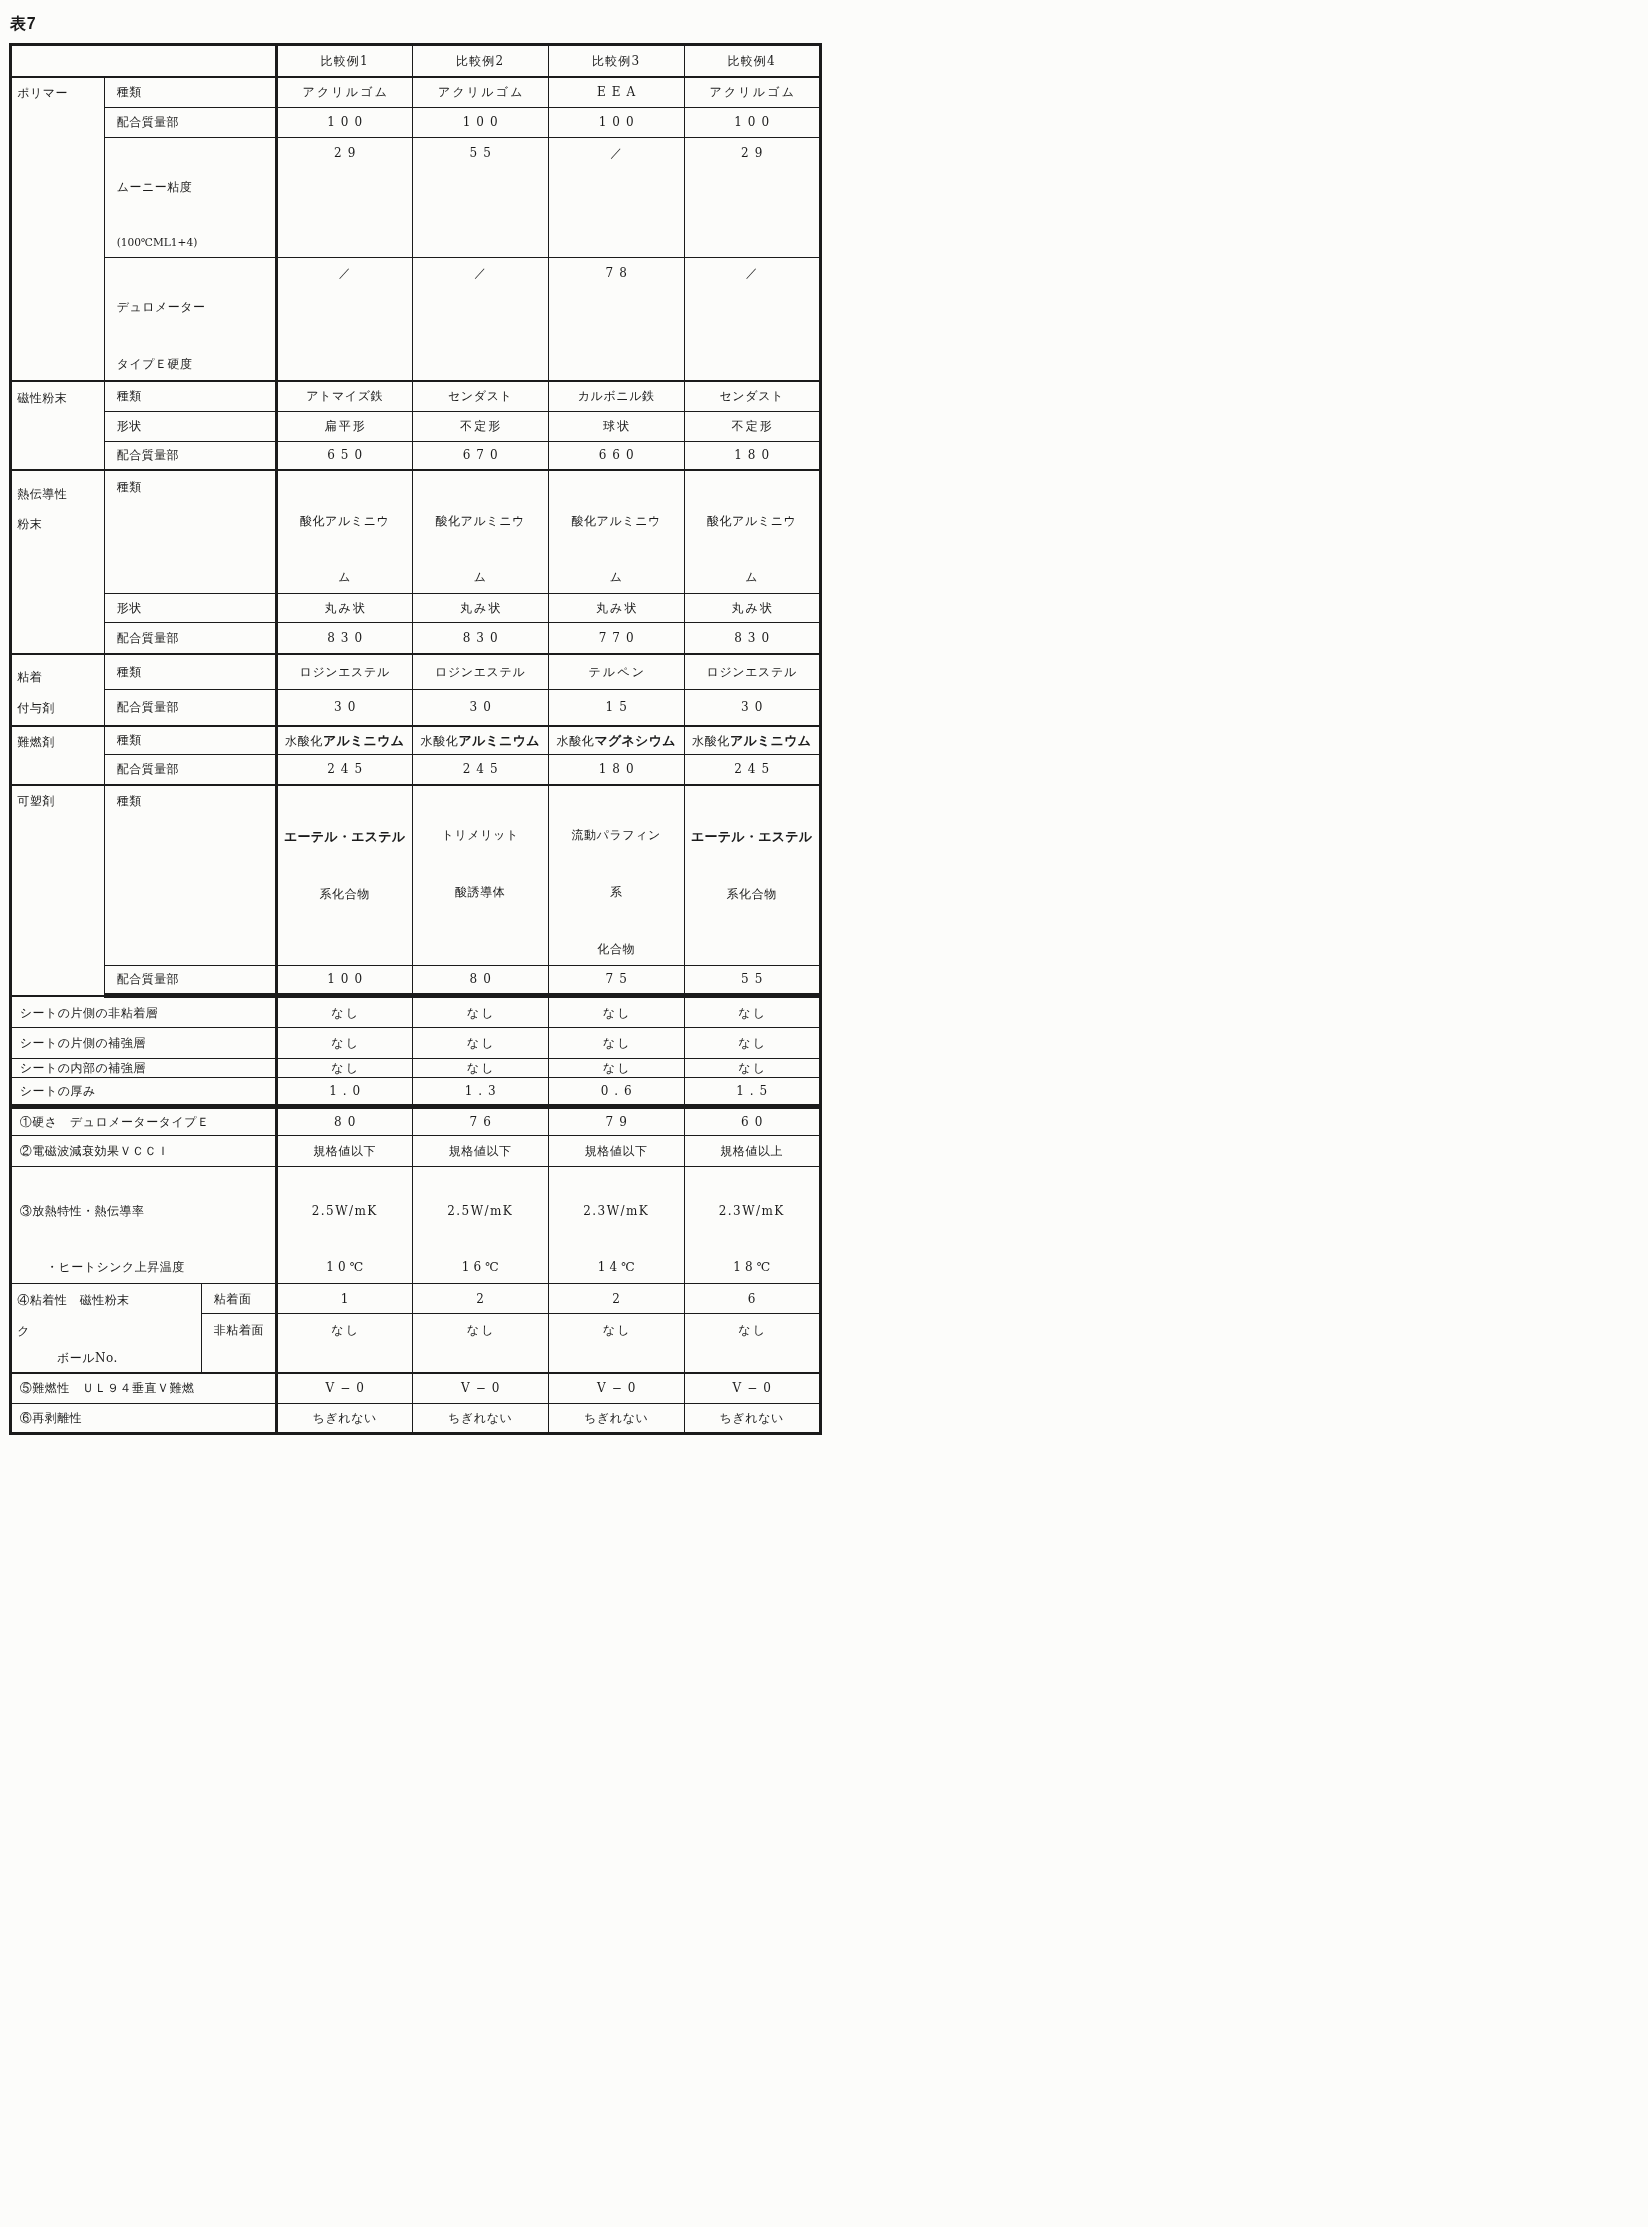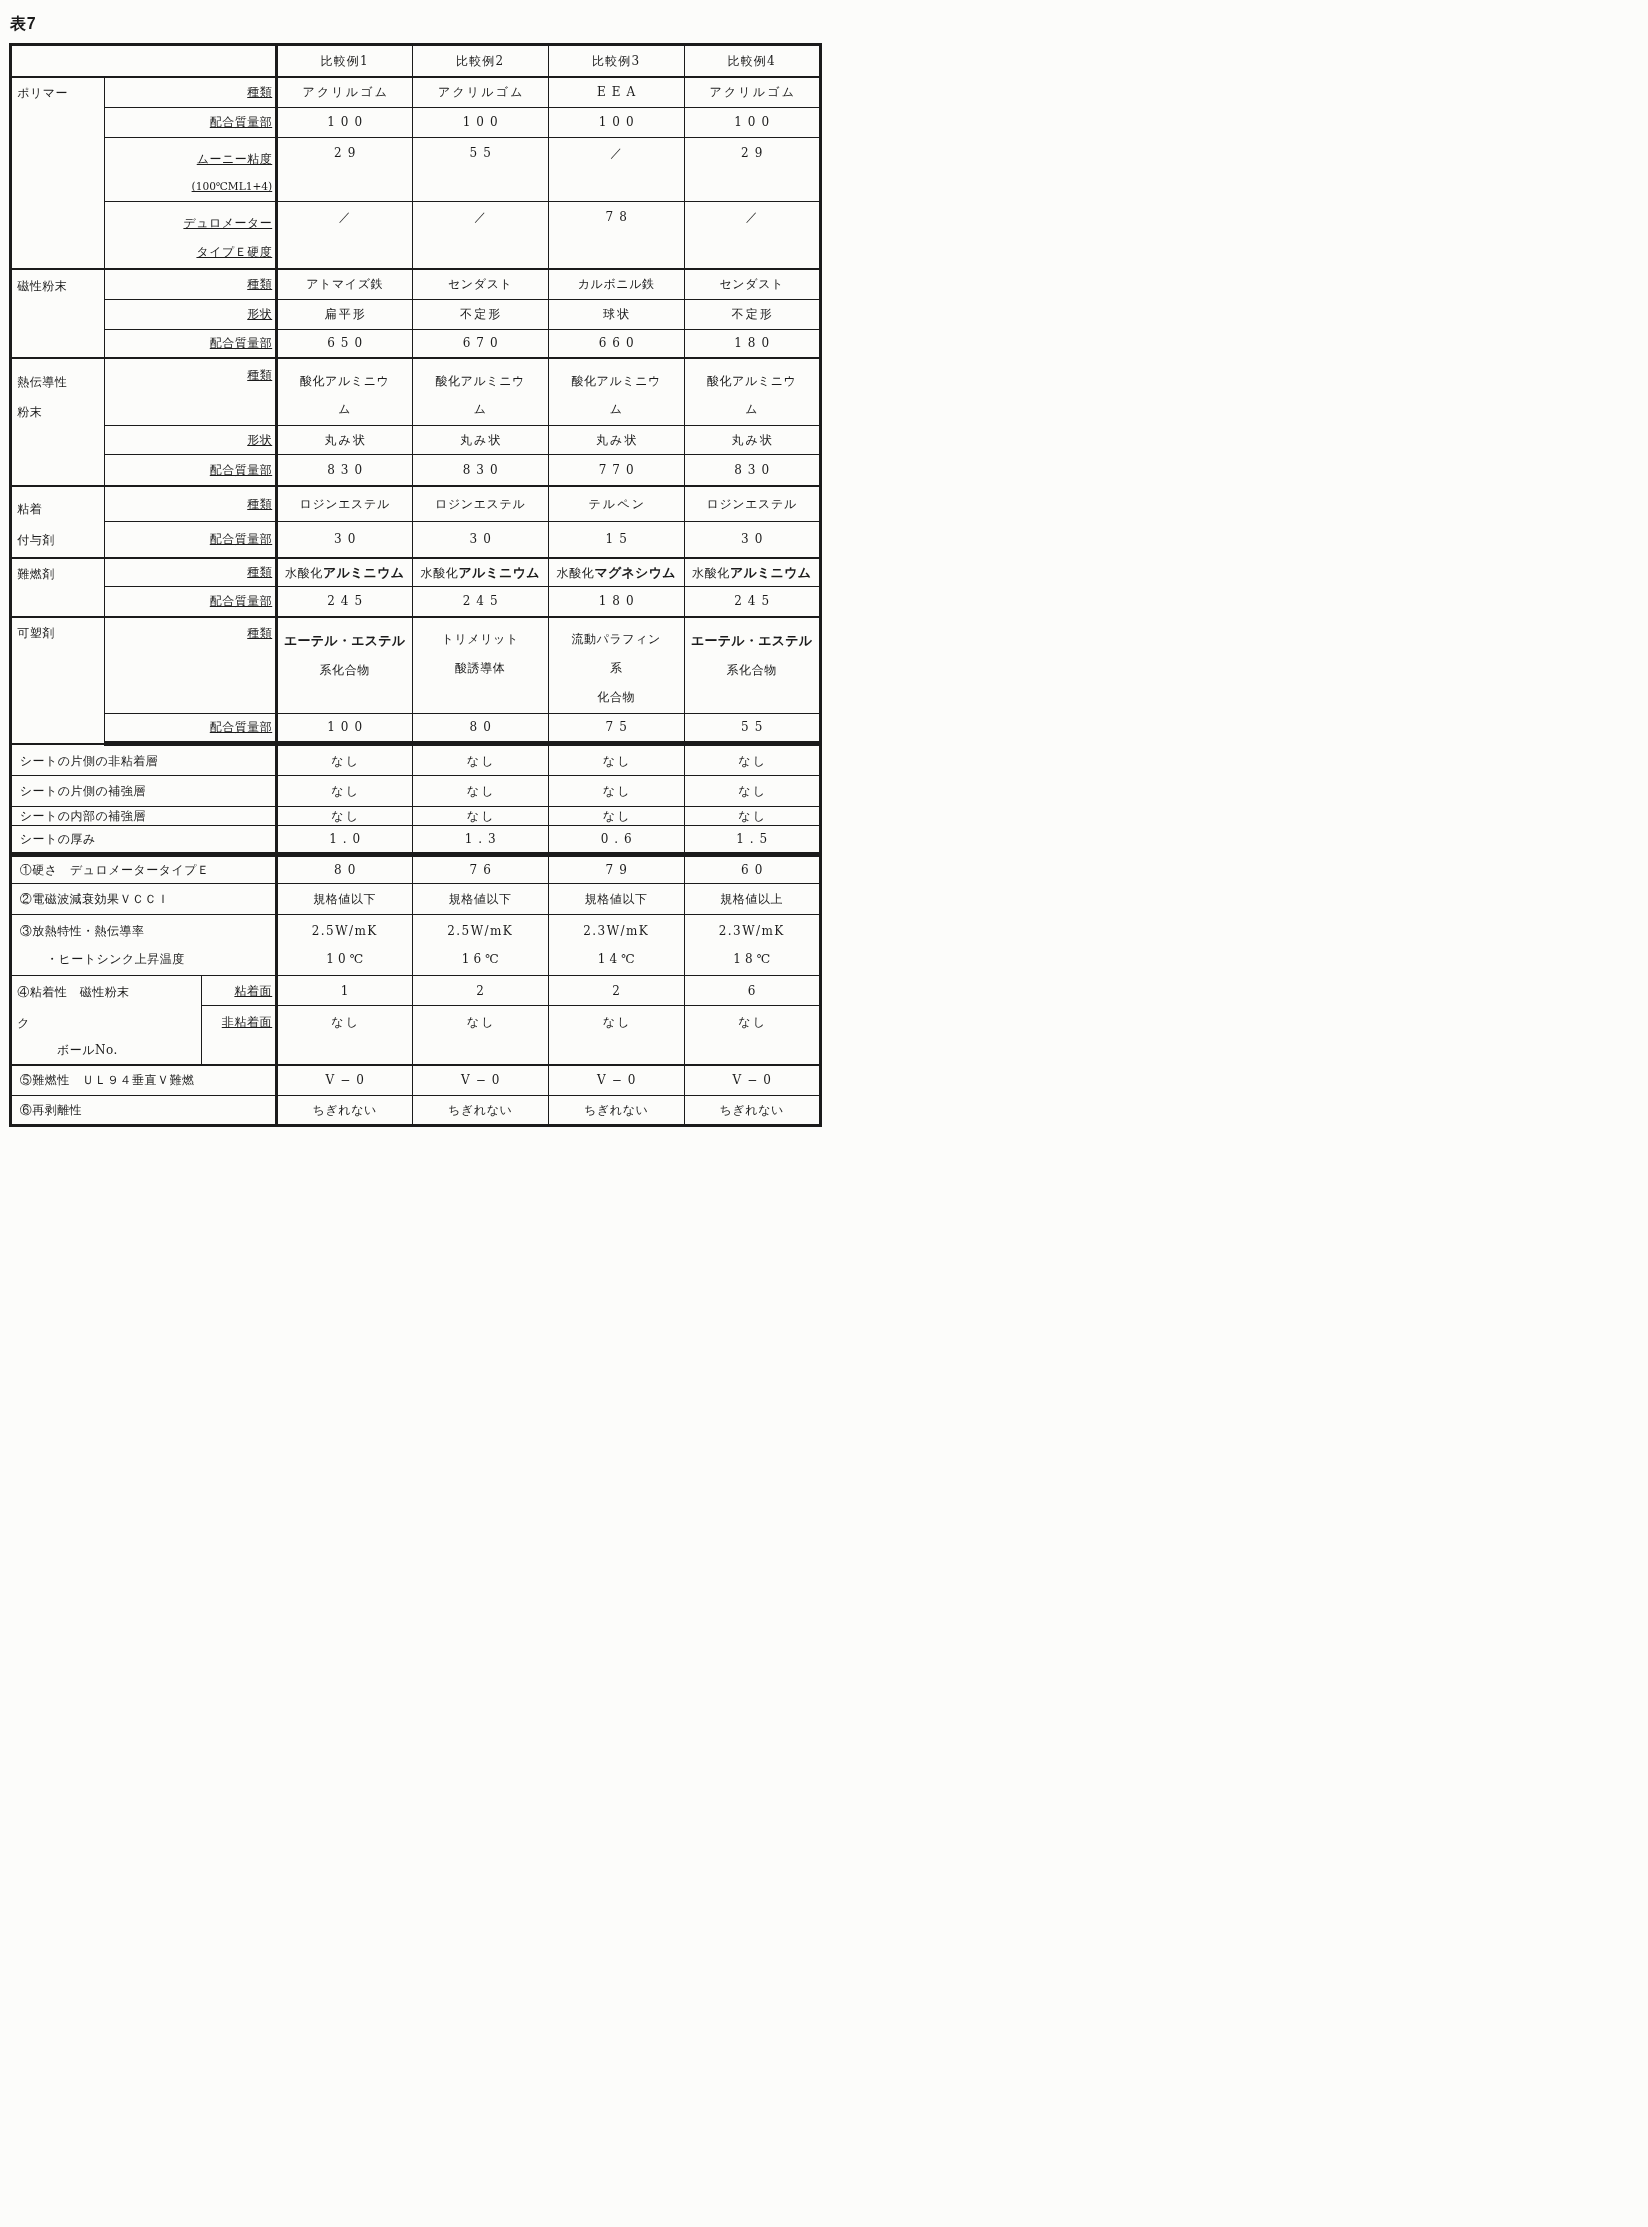--- a/index.html
+++ b/index.html
@@ -14,26 +14,26 @@
   
   .d{border-left-width:1.2px;border-right-width:1.2px;text-align:center;}
   .hr{border-right-width:3.1px;}
   
   tr.hdr td{border-bottom-width:2.5px;}
   tr.ge td{border-bottom-width:2.5px;}
   tr.sec td{border-bottom-width:5px;}
   .glabel{border-bottom-width:2.5px;}
   
   .g{text-align:left;padding-left:5.6px;vertical-align:top;padding-top:7.5px;letter-spacing:.04em;}
-  .p{text-align:right;padding-left:6px;letter-spacing:.04em;text-decoration:underline;}
+  .p{text-align:left;padding-left:12px;letter-spacing:.04em;}
   .fl{text-align:left;padding-left:8px;letter-spacing:.04em;}
   .subl{letter-spacing:.05em;}
   
   .vtop{vertical-align:top;padding-top:7.5px;}
-  .talll div{line-height:2.4;}
+  .talll div{line-height:2.4;margin-top:28px;}
   .lh-gap div{line-height:2.55;}
   .num{letter-spacing:.5em;text-indent:.5em;}
   .jsp{letter-spacing:.18em;text-indent:.18em;}
   .jsp0{letter-spacing:.05em;}
   .sm{font-size:13px;letter-spacing:.02em;font-weight:bold;}
   .ascii{font-size:10.6px;letter-spacing:0;}
   .hcell{letter-spacing:.1em;}
   .ind{padding-left:2.2em;}
   .wmk{letter-spacing:.12em;}
   .degc{letter-spacing:.35em;text-indent:.35em;}

